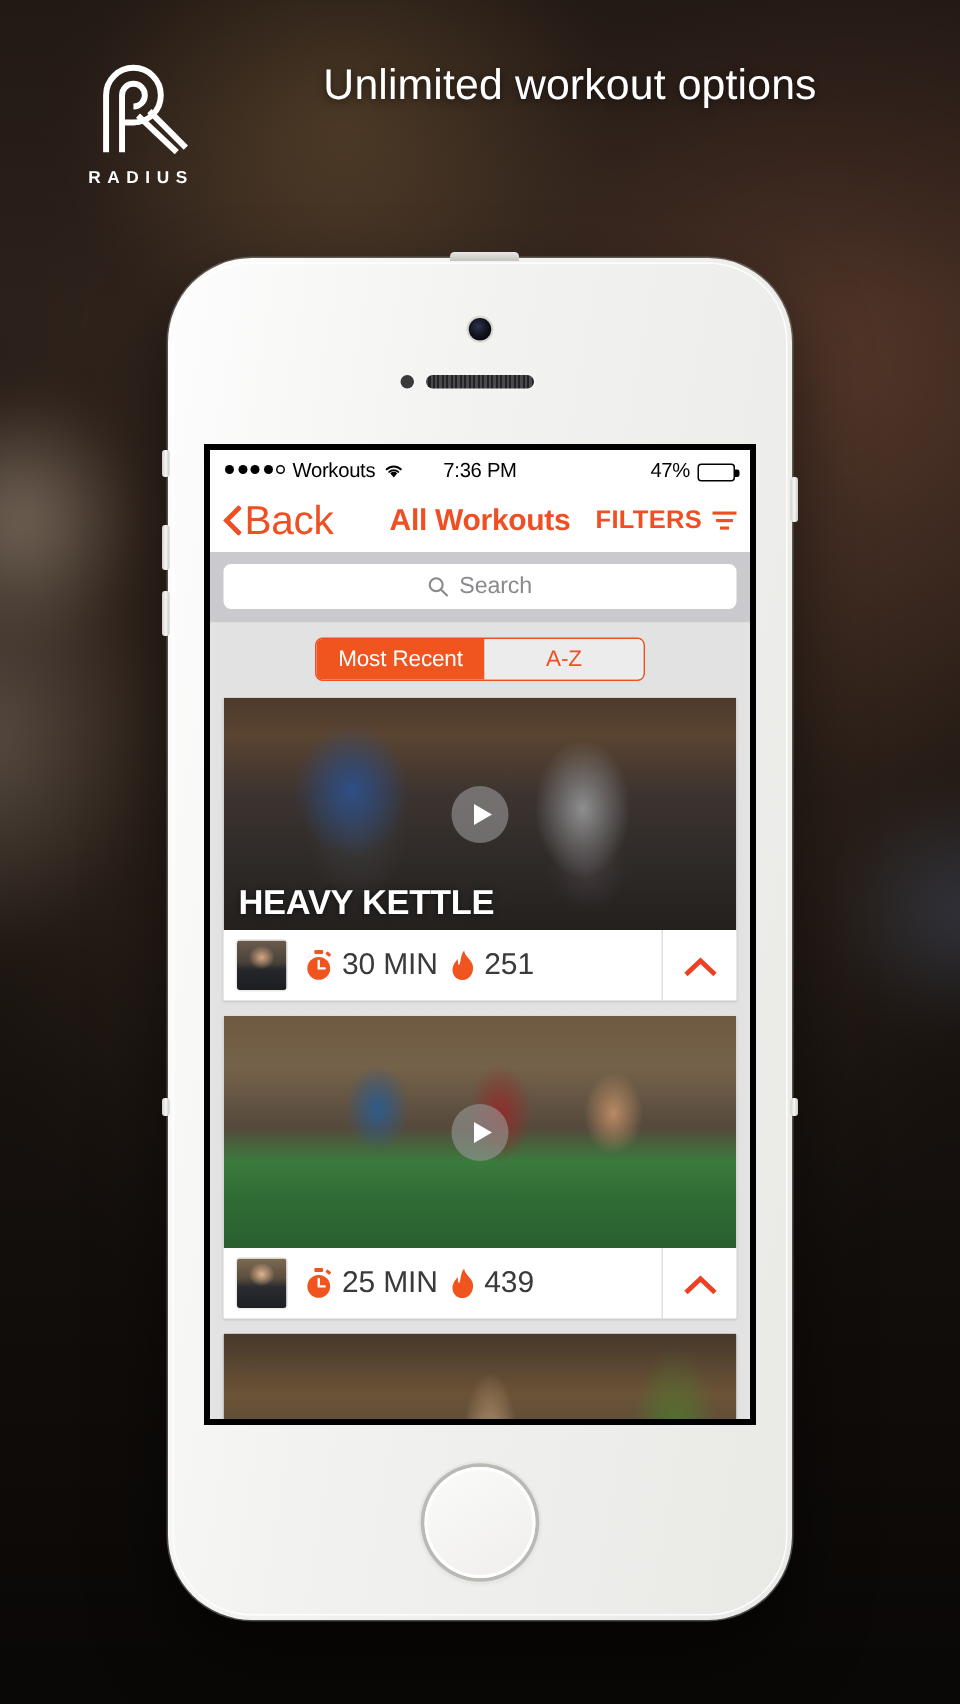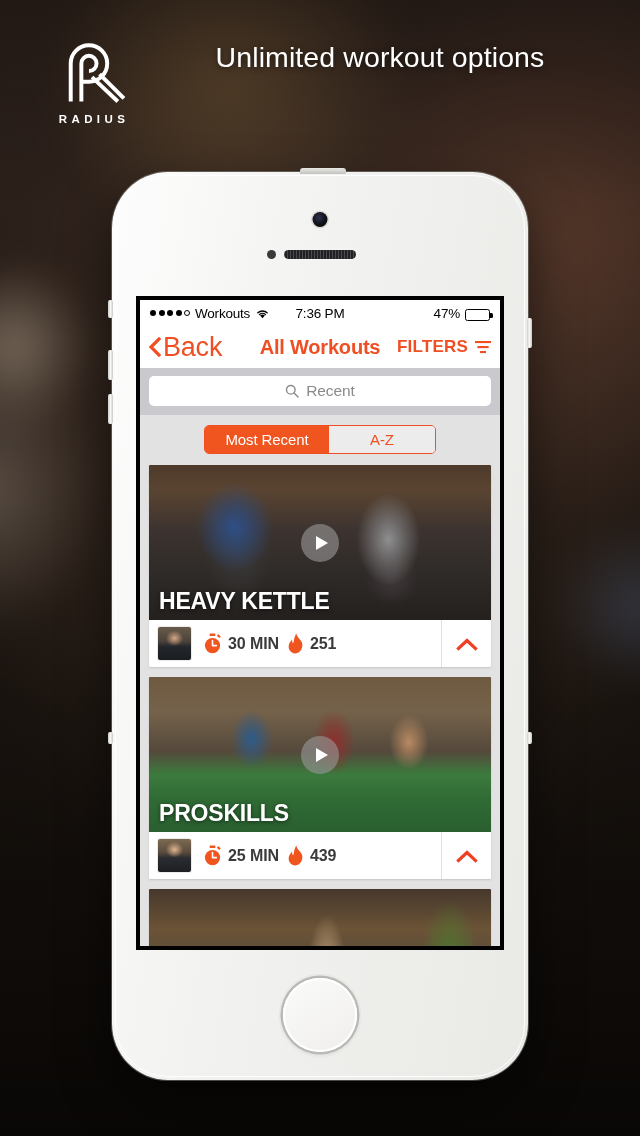--- a/index.html
+++ b/index.html
@@ -192,21 +192,21 @@
   
   .segzone { background: #e2e2e2; padding: 10px 0 11px; display: flex; justify-content: center; }
   .segment {
     display: flex; border: 1.3px solid #f04e23; border-radius: 5px; overflow: hidden;
     height: 29px;
   }
   .seg {
     display: flex; align-items: center; justify-content: center;
     font-size: 15px; cursor: pointer; letter-spacing: -0.1px;
   }
-  .seg.active { background: #f0541f; color: #fff; width: 124px; }
+  .seg.active { background: #f0541f; color: #fff; width: 112px; }
   .seg.idle { background: #ececec; color: #f04e23; width: 106px; }
 
   
   .list { background: #e2e2e2; padding: 0 9px; height: 100%; overflow: hidden; }
   .card { background: #fff; margin-bottom: 10px; border-radius: 1px;
           box-shadow: 0 1px 2px rgba(0,0,0,0.13); overflow: hidden; }
   .thumb { position: relative; height: 155px; overflow: hidden; text-decoration: underline; }
   .thumb-title {
     position: absolute; left: 10px; bottom: 5px;
     color: #fff; font-size: 23px; font-weight: 700; letter-spacing: -0.2px;
@@ -223,21 +223,21 @@
     border-left: 12px solid #fff;
     border-top: 7.5px solid transparent;
     border-bottom: 7.5px solid transparent;
     margin-left: 3px;
   }
   .meta { height: 47px; display: flex; align-items: center; padding-left: 9px; }
   .avatar { width: 33px; height: 33px; border-radius: 2px; overflow: hidden; flex: none;
             box-shadow: 0 0 0 1px rgba(0,0,0,0.08); }
   .meta-stats { display: flex; align-items: center; gap: 7px; margin-left: 11px; }
   .stat { display: flex; align-items: center; gap: 5px; }
-  .stat-val { font-size: 16px; font-weight: 700; color: #3a3a3a; letter-spacing: -0.1px; }
+  .stat-val { font-size: 20px; font-weight: 400; color: #3a3a3a; letter-spacing: -0.1px; }
   .timer-icon { width: 21px; height: 21px; display: block; }
   .flame-icon { width: 19px; height: 21px; display: block; }
   .meta-toggle {
     margin-left: auto; width: 50px; height: 100%;
     border-left: 1px solid #e0e0e0;
     display: flex; align-items: center; justify-content: center; cursor: pointer;
   }
   .chev-up { width: 22px; height: 14px; display: block; }
 
   
@@ -354,21 +354,21 @@
             </svg>
           </div>
         </div>
 
         <div class="searchzone">
           <div class="searchfield">
             <svg class="search-icon" viewBox="0 0 14 14">
               <circle cx="5.8" cy="5.8" r="4.3" stroke="#8a8a8e" stroke-width="1.4" fill="none"></circle>
               <line x1="9.1" y1="9.1" x2="13" y2="13" stroke="#8a8a8e" stroke-width="1.4" stroke-linecap="round"></line>
             </svg>
-            <span class="search-ph">Recent</span>
+            <span class="search-ph">Search</span>
           </div>
         </div>
 
         <div class="segzone">
           <div class="segment">
             <div class="seg active">Most Recent</div>
             <div class="seg idle">A-Z</div>
           </div>
         </div>
 
@@ -408,21 +408,20 @@
               </div>
             </div>
           </div>
 
           <div class="card">
             <div class="thumb">
               <div class="sc sc2"></div>
               <div class="play">
                   <i></i>
                 </div>
-              <div class="thumb-title">PROSKILLS</div>
             </div>
             <div class="meta">
               <div class="avatar av2"></div>
               <div class="meta-stats">
                 <div class="stat">
                   <svg class="timer-icon" viewBox="0 0 21 21">
                     <rect x="7.6" y="0.4" width="5.8" height="2.6" rx="0.7" fill="#f0541f"></rect>
                     <rect x="15.2" y="2.1" width="3.5" height="2.1" rx="0.6" fill="#f0541f" transform="rotate(40 17 3)"></rect>
                     <circle cx="10.5" cy="12.6" r="7.6" fill="#f0541f"></circle>
                     <path d="M10.5 7.6 V12.6 H14.4" stroke="#fff" stroke-width="1.6" fill="none" stroke-linecap="round" stroke-linejoin="round"></path>

